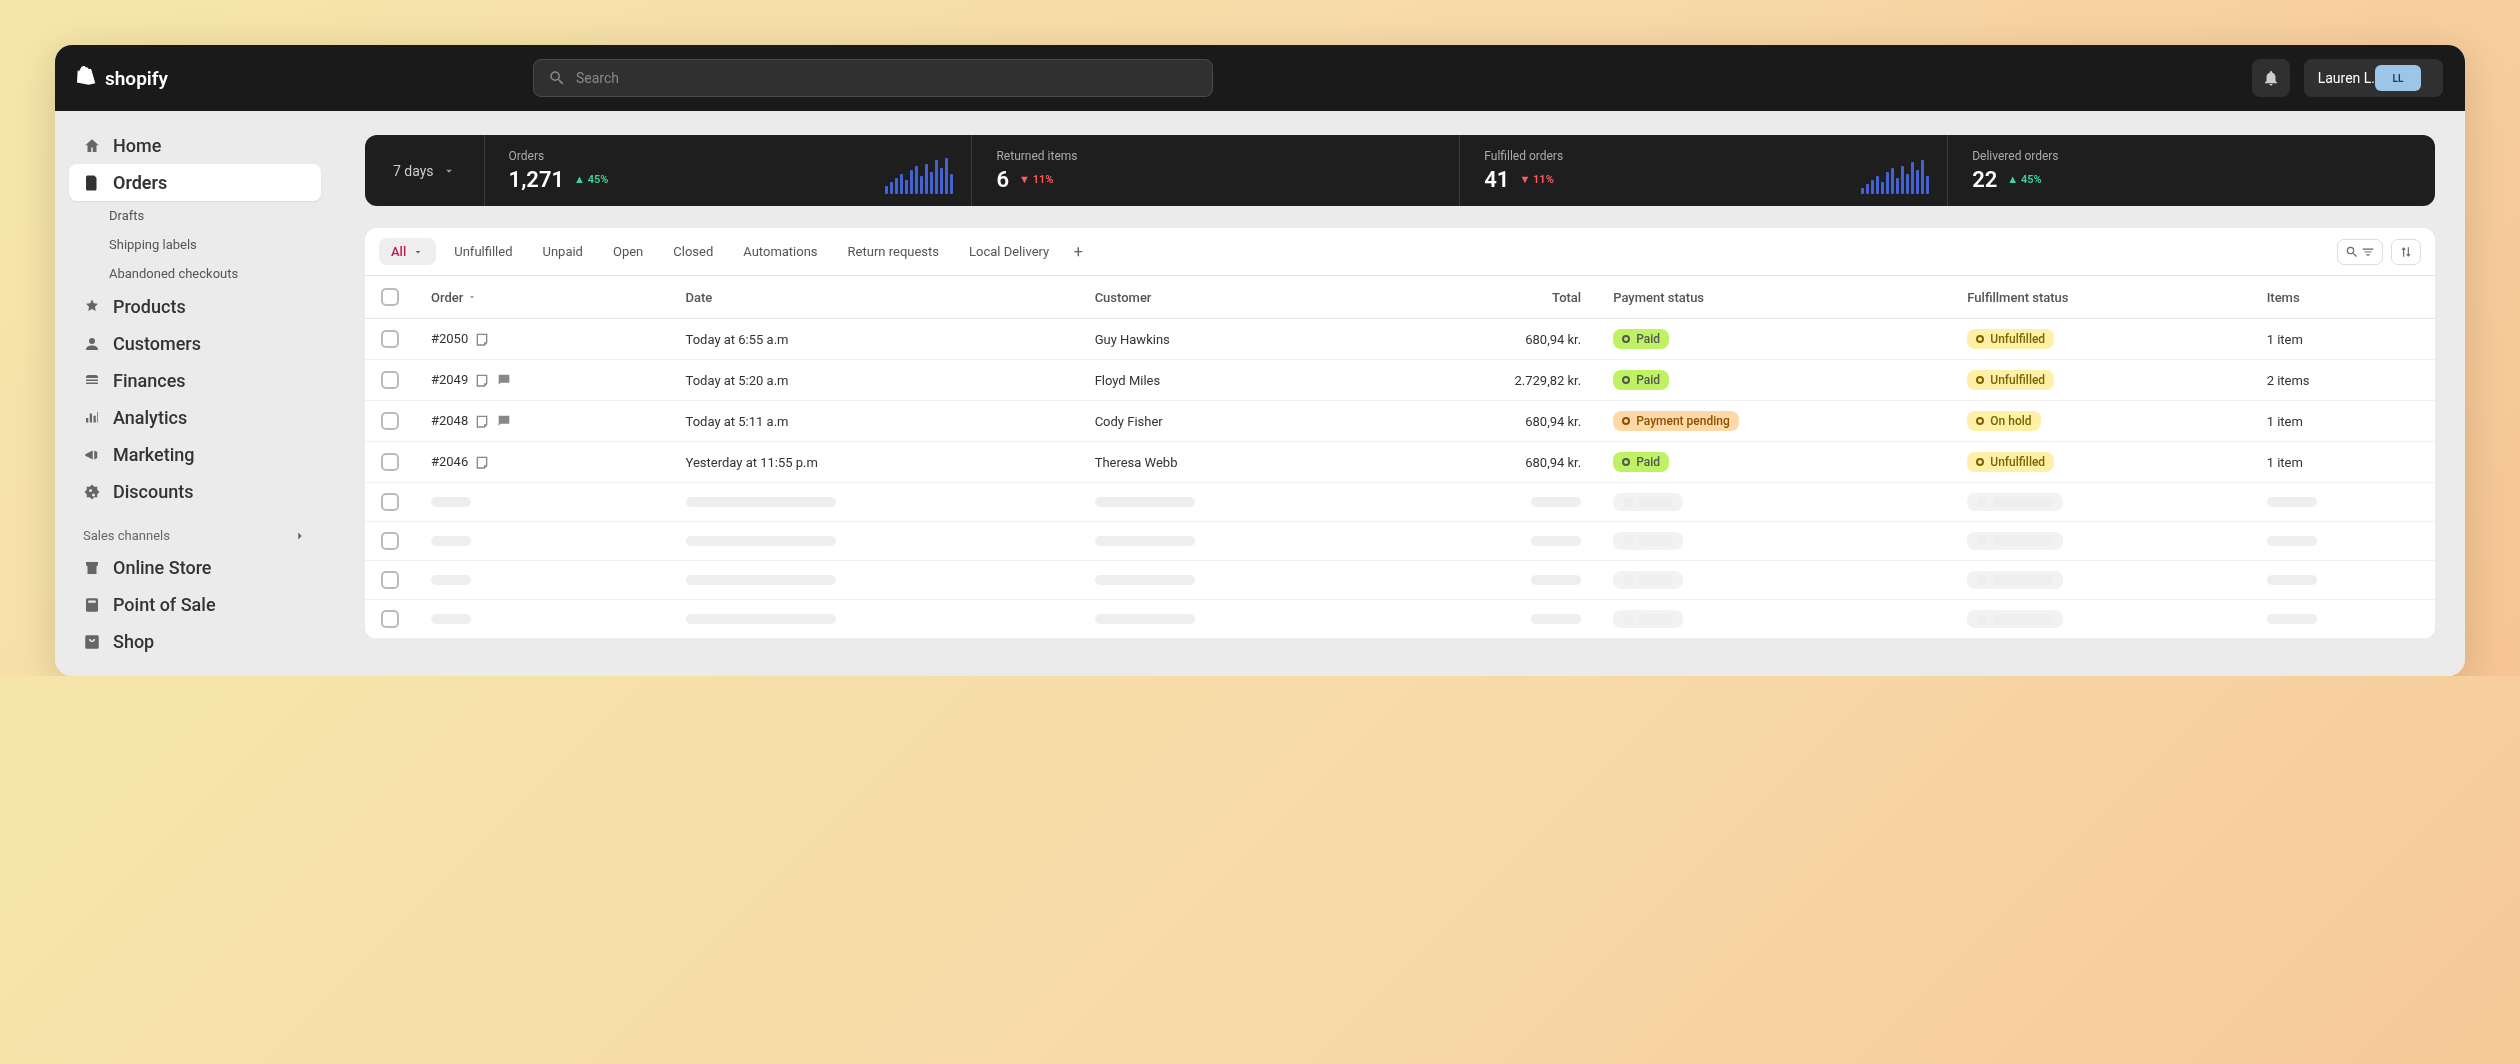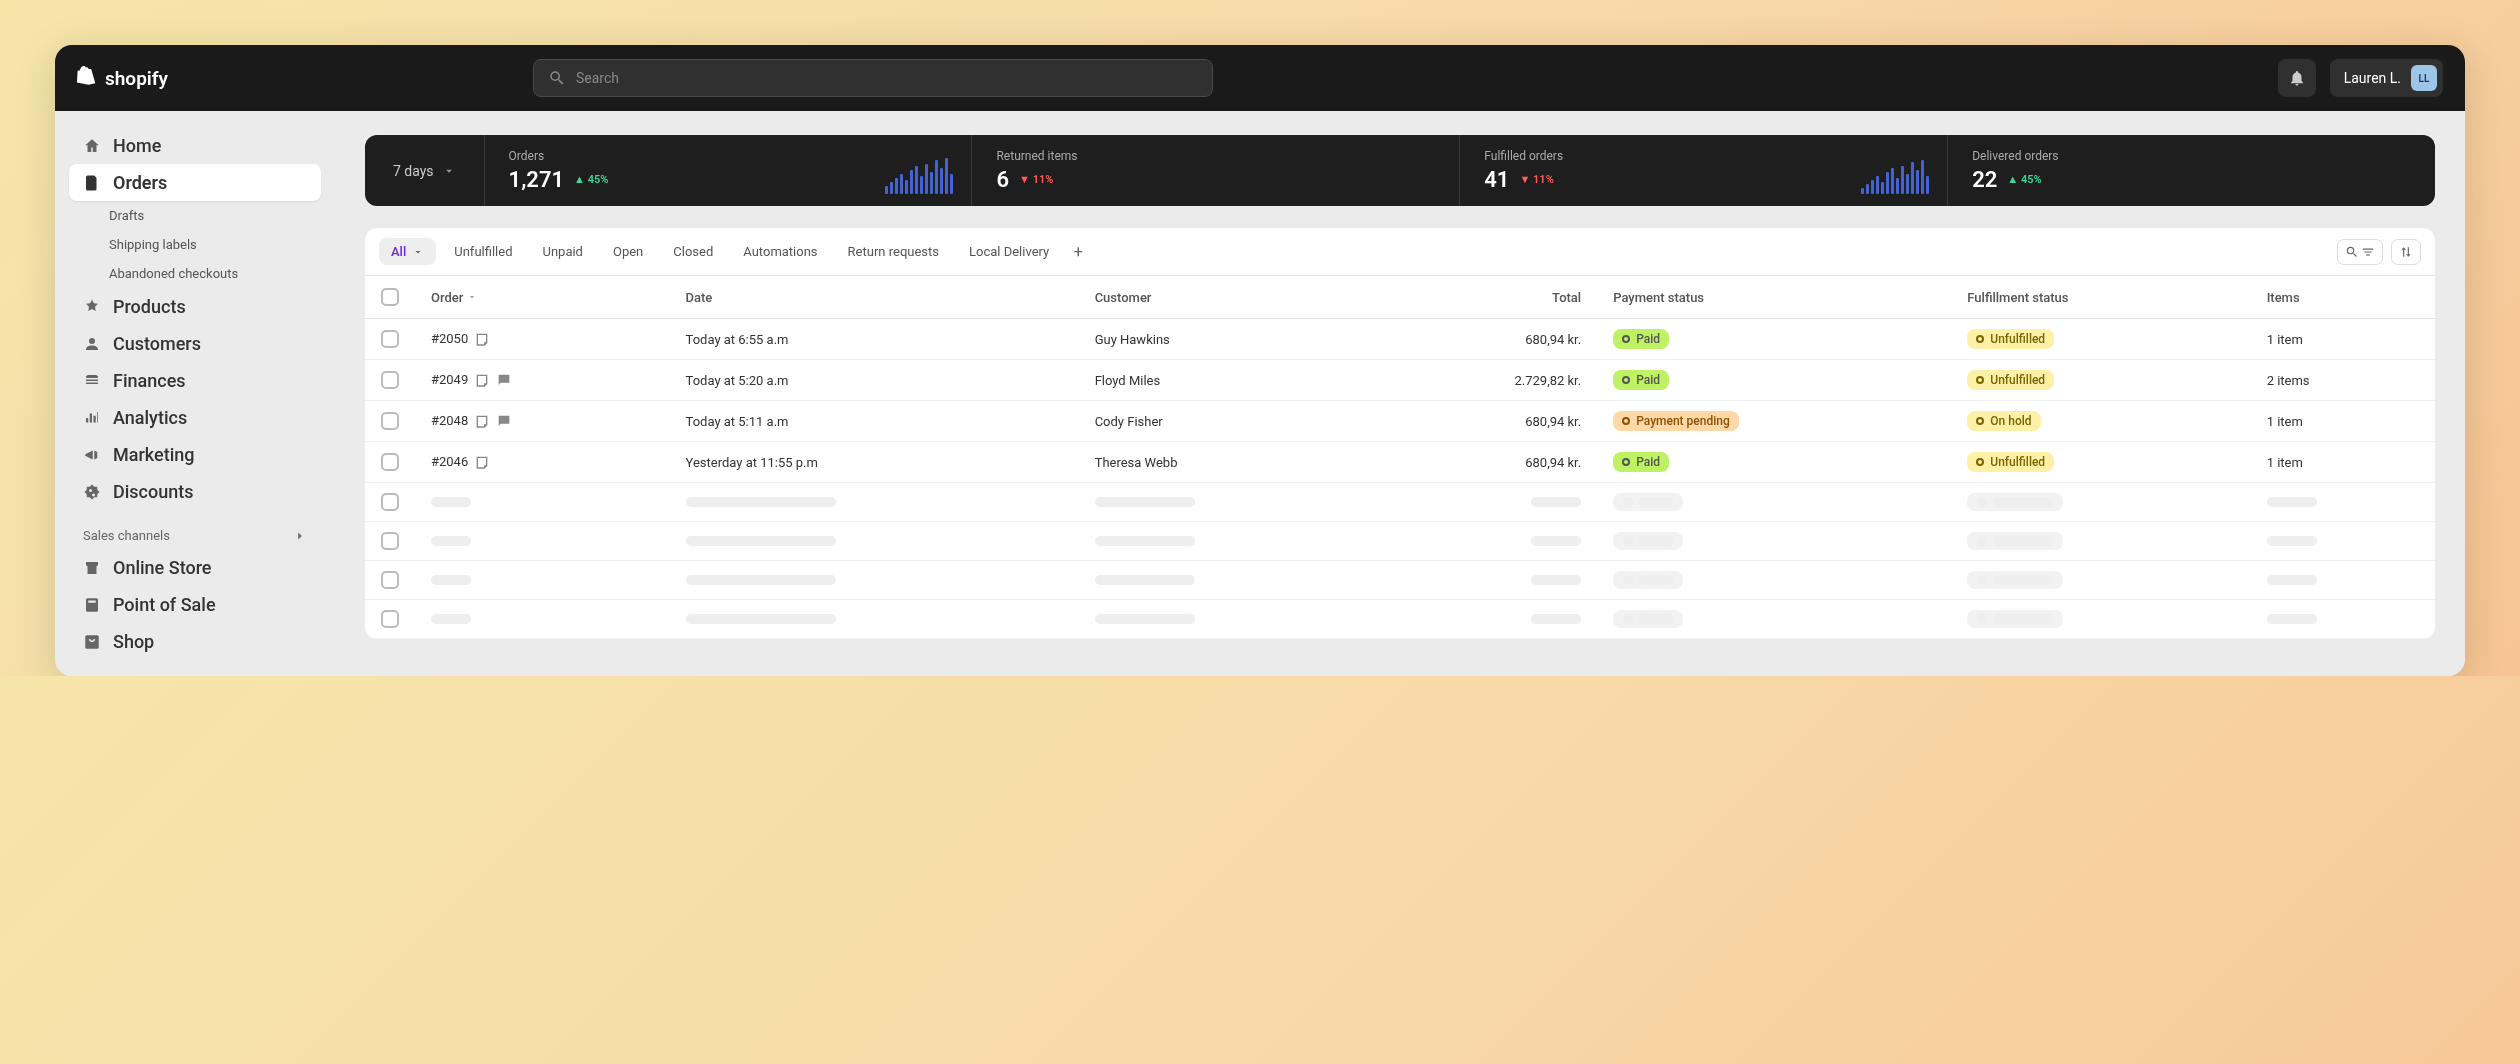--- a/index.html
+++ b/index.html
@@ -5,22 +5,22 @@
 * { margin: 0; padding: 0; box-sizing: border-box; font-family: -apple-system, BlinkMacSystemFont, "Segoe UI", Roboto, sans-serif; }
 body { background: linear-gradient(135deg, #f5e6a8 0%, #f8d9a8 50%, #f6c593 100%); padding: 45px 55px 0; min-height: 662px; overflow: hidden; }
 .window { background: #f1f1f1; border-radius: 17px; overflow: hidden; box-shadow: 0 8px 40px rgba(0,0,0,0.15); }
 .topbar { background: #1a1a1a; height: 66px; display: flex; align-items: center; padding: 0 22px; gap: 20px; }
 .logo { display: flex; align-items: center; gap: 6px; color: white; font-weight: 600; font-size: 19px; }
 .logo svg { width: 22px; height: 24px; }
 .search-wrap { flex: 0 0 680px; margin-left: 345px; }
 .search { background: #303030; border: 1px solid #4a4a4a; border-radius: 8px; height: 38px; display: flex; align-items: center; padding: 0 14px; gap: 10px; color: #888; font-size: 14px; }
 .topbar-right { margin-left: auto; display: flex; align-items: center; gap: 14px; }
 .notif { width: 38px; height: 38px; background: #303030; border-radius: 8px; display: flex; align-items: center; justify-content: center; }
-.user-chip { background: #303030; border-radius: 8px; height: 38px; display: flex; align-items: center; padding: 0 6px 0 14px; gap: 10px; color: white; font-size: 14px; }
-.avatar { width: 26px; height: 26px; background: #9cc5e8; border-radius: 6px; display: flex; align-items: center; justify-content: center; color: #1a3a5a; font-size: 10px; font-weight: 600; }
+.user-chip { background: #303030; border-radius: 8px; height: 38px; display: flex; align-items: center; padding: 0 22px 0 14px; color: white; font-size: 14px; }
+.avatar { width: 46px; height: 26px; background: #9cc5e8; border-radius: 6px; display: flex; align-items: center; justify-content: center; color: #1a3a5a; font-size: 10px; font-weight: 600; }
 .body { display: flex; background: #ebebeb; }
 .sidebar { width: 280px; padding: 16px 14px; flex-shrink: 0; }
 .nav-item { display: flex; align-items: center; gap: 12px; padding: 8px 14px; border-radius: 8px; font-size: 18px; font-weight: 500; color: #333; cursor: pointer; }
 .nav-item.active { background: white; box-shadow: 0 1px 2px rgba(0,0,0,0.08); font-weight: 600; }
 .nav-item.active svg { fill: #333; }
 .nav-sub { padding-left: 40px; font-size: 13px; color: #555; padding-top: 7px; padding-bottom: 7px; cursor: pointer; }
 .nav-header { font-size: 13px; color: #666; padding: 18px 14px 6px; display: flex; align-items: center; justify-content: space-between; }
 .icon16 { width: 18px; height: 18px; fill: #666; flex-shrink: 0; }
 .main { flex: 1; padding: 24px 30px 0; }
 .page-head { display: flex; align-items: center; margin-bottom: 18px; }
@@ -39,21 +39,21 @@
 .stat-row { display: flex; gap: 10px; }
 .stat-val { font-size: 22px; font-weight: 600; color: white; }
 .stat-delta { font-size: 11px; font-weight: 600; display: flex; align-items: center; gap: 2px; }
 .stat-delta.up { color: #3dd598; }
 .stat-delta.down { color: #ff5c5c; }
 .bars { position: absolute; right: 18px; bottom: 12px; display: flex; gap: 2px; align-items: flex-end; height: 36px; }
 .bars span { width: 3px; background: #4a6ff5; border-radius: 1px; opacity: 0.85; }
 .table-card { background: white; border-radius: 12px; overflow: hidden; }
 .tabs { display: flex; align-items: center; padding: 10px 14px; gap: 6px; border-bottom: 1px solid #e5e5e5; }
 .tab { padding: 6px 12px; border-radius: 8px; font-size: 13px; color: #555; cursor: pointer; display: flex; align-items: center; gap: 6px; }
-.tab.active { background: #eee; color: #6d28d9; font-weight: 500; align-items: center; }
+.tab.active { background: #eee; color: #be185d; font-weight: 500; align-items: center; }
 .tab-plus { width: 22px; height: 22px; display: flex; align-items: center; justify-content: center; color: #666; cursor: pointer; }
 .tabs-actions { margin-left: auto; display: flex; gap: 8px; }
 .icon-btn { width: 30px; height: 26px; border: 1px solid #ddd; border-radius: 7px; display: flex; align-items: center; justify-content: center; background: white; cursor: pointer; }
 .icon-btn.wide { width: 46px; }
 table { width: 100%; border-collapse: collapse; }
 th { text-align: left; padding: 12px 16px; font-size: 13px; font-weight: 500; color: #555; border-bottom: 1px solid #e5e5e5; }
 td { padding: 10px 16px; font-size: 13px; color: #333; border-bottom: 1px solid #f0f0f0; }
 .checkbox { width: 18px; height: 18px; border: 2px solid #bbb; border-radius: 5px; cursor: pointer; }
 .sort-ind { display: inline-flex; align-items: center; gap: 4px; }
 .badge { display: inline-flex; align-items: center; gap: 6px; padding: 3px 9px; border-radius: 8px; font-size: 12px; font-weight: 500; }

